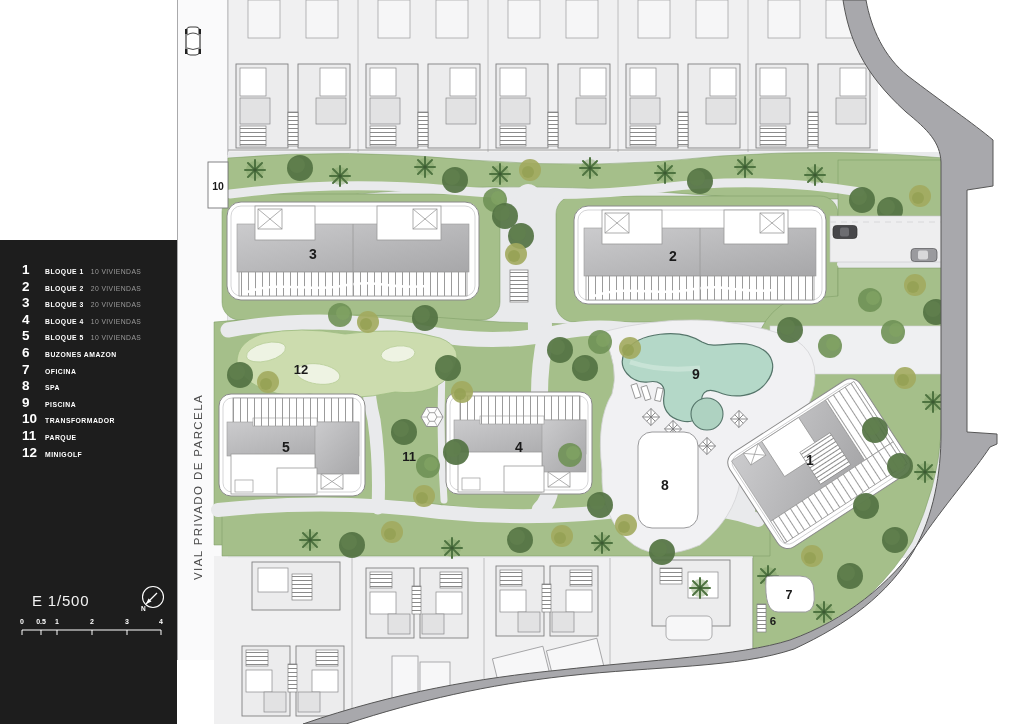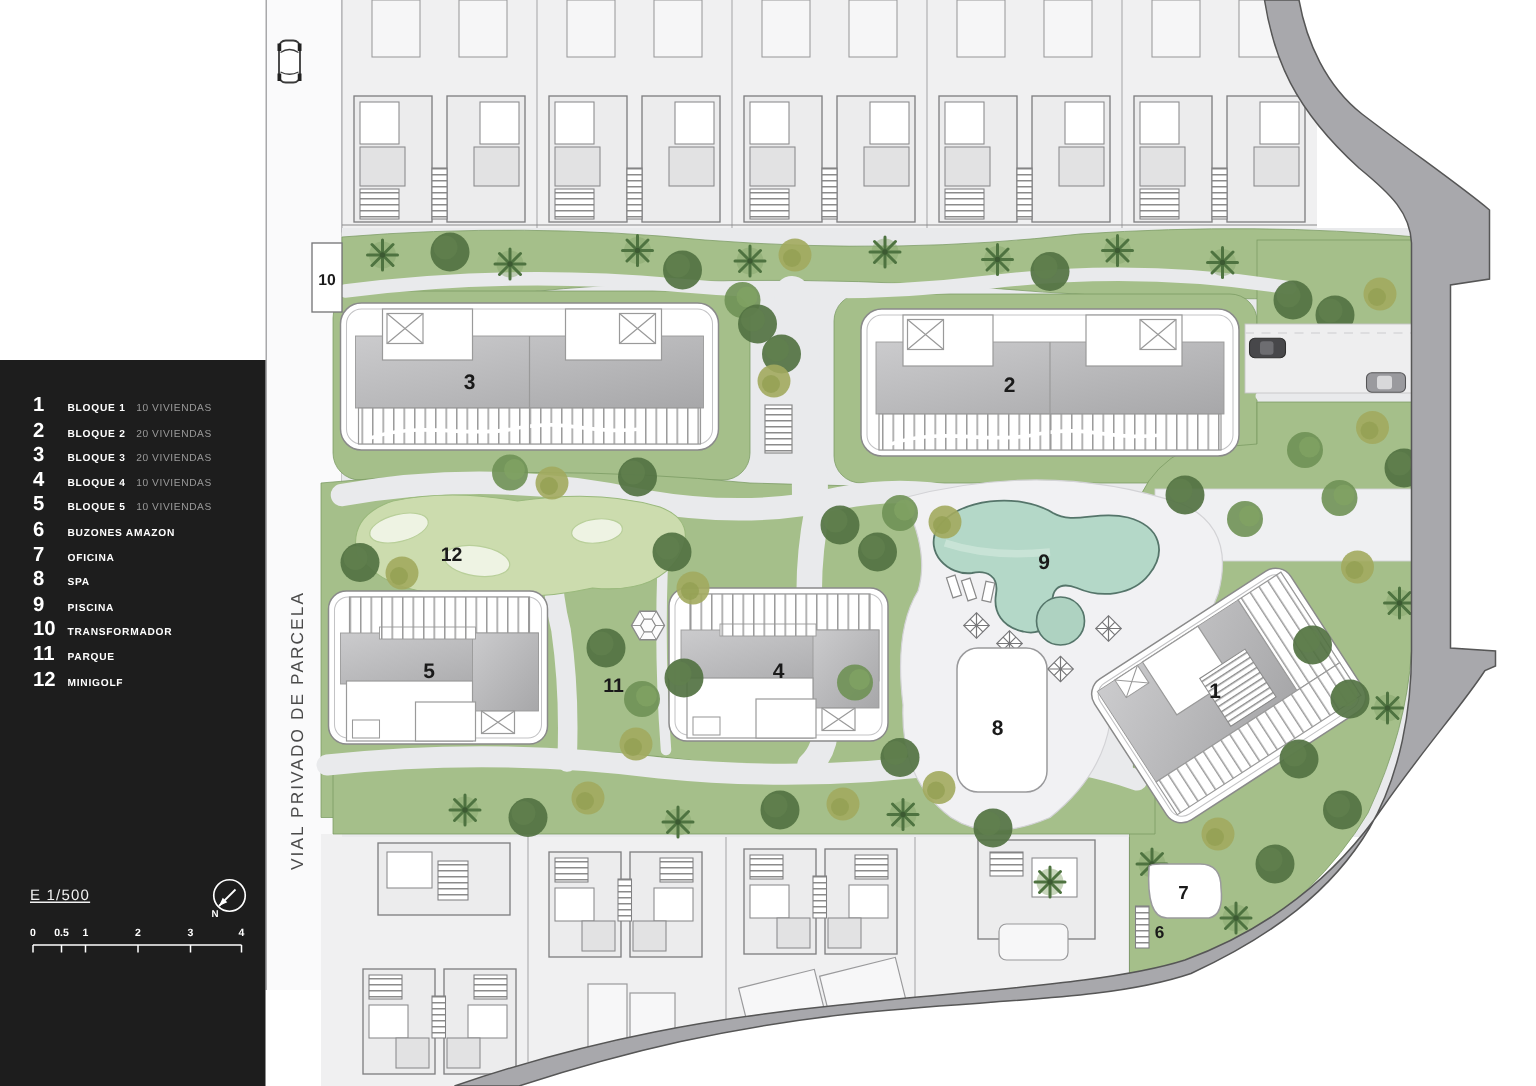--- a/index.html
+++ b/index.html
@@ -8,22 +8,22 @@
   #stage{position:absolute;left:0;top:0;width:1024px;height:724px;}
   
   #sidebar{position:absolute;left:0;top:240px;width:177px;height:484px;
            background:#1d1d1d;color:#fff;}
   #legend{position:absolute;left:0;top:22px;width:177px;}
   .lrow{display:flex;align-items:baseline;height:16.6px;padding-left:22px;}
   .lnum{width:23px;font-size:13.5px;font-weight:700;flex:none;}
   .llab{font-size:6.8px;font-weight:700;letter-spacing:.5px;white-space:nowrap;}
   .ldet{font-size:6.8px;font-weight:400;color:#9b9b9b;letter-spacing:.4px;
         margin-left:7px;white-space:nowrap;}
-  #scaletext{position:absolute;left:20px;top:352px;font-size:10px;
-             letter-spacing:.8px;color:#f2f2f2;text-decoration:underline;}
+  #scaletext{position:absolute;left:32px;top:352px;font-size:15px;
+             letter-spacing:.8px;color:#f2f2f2;}
   #northsvg{position:absolute;left:128px;top:340px;}
   #scalebar{position:absolute;left:0;top:370px;}
   
   #plansvg{position:absolute;left:0;top:0;}
   text.plabel{font-family:"Liberation Sans",sans-serif;font-weight:700;
               fill:#1a1a1a;}
   text.street{font-family:"Liberation Sans",sans-serif;fill:#4a4a4a;}
 </style>
 </head>
 <body>

